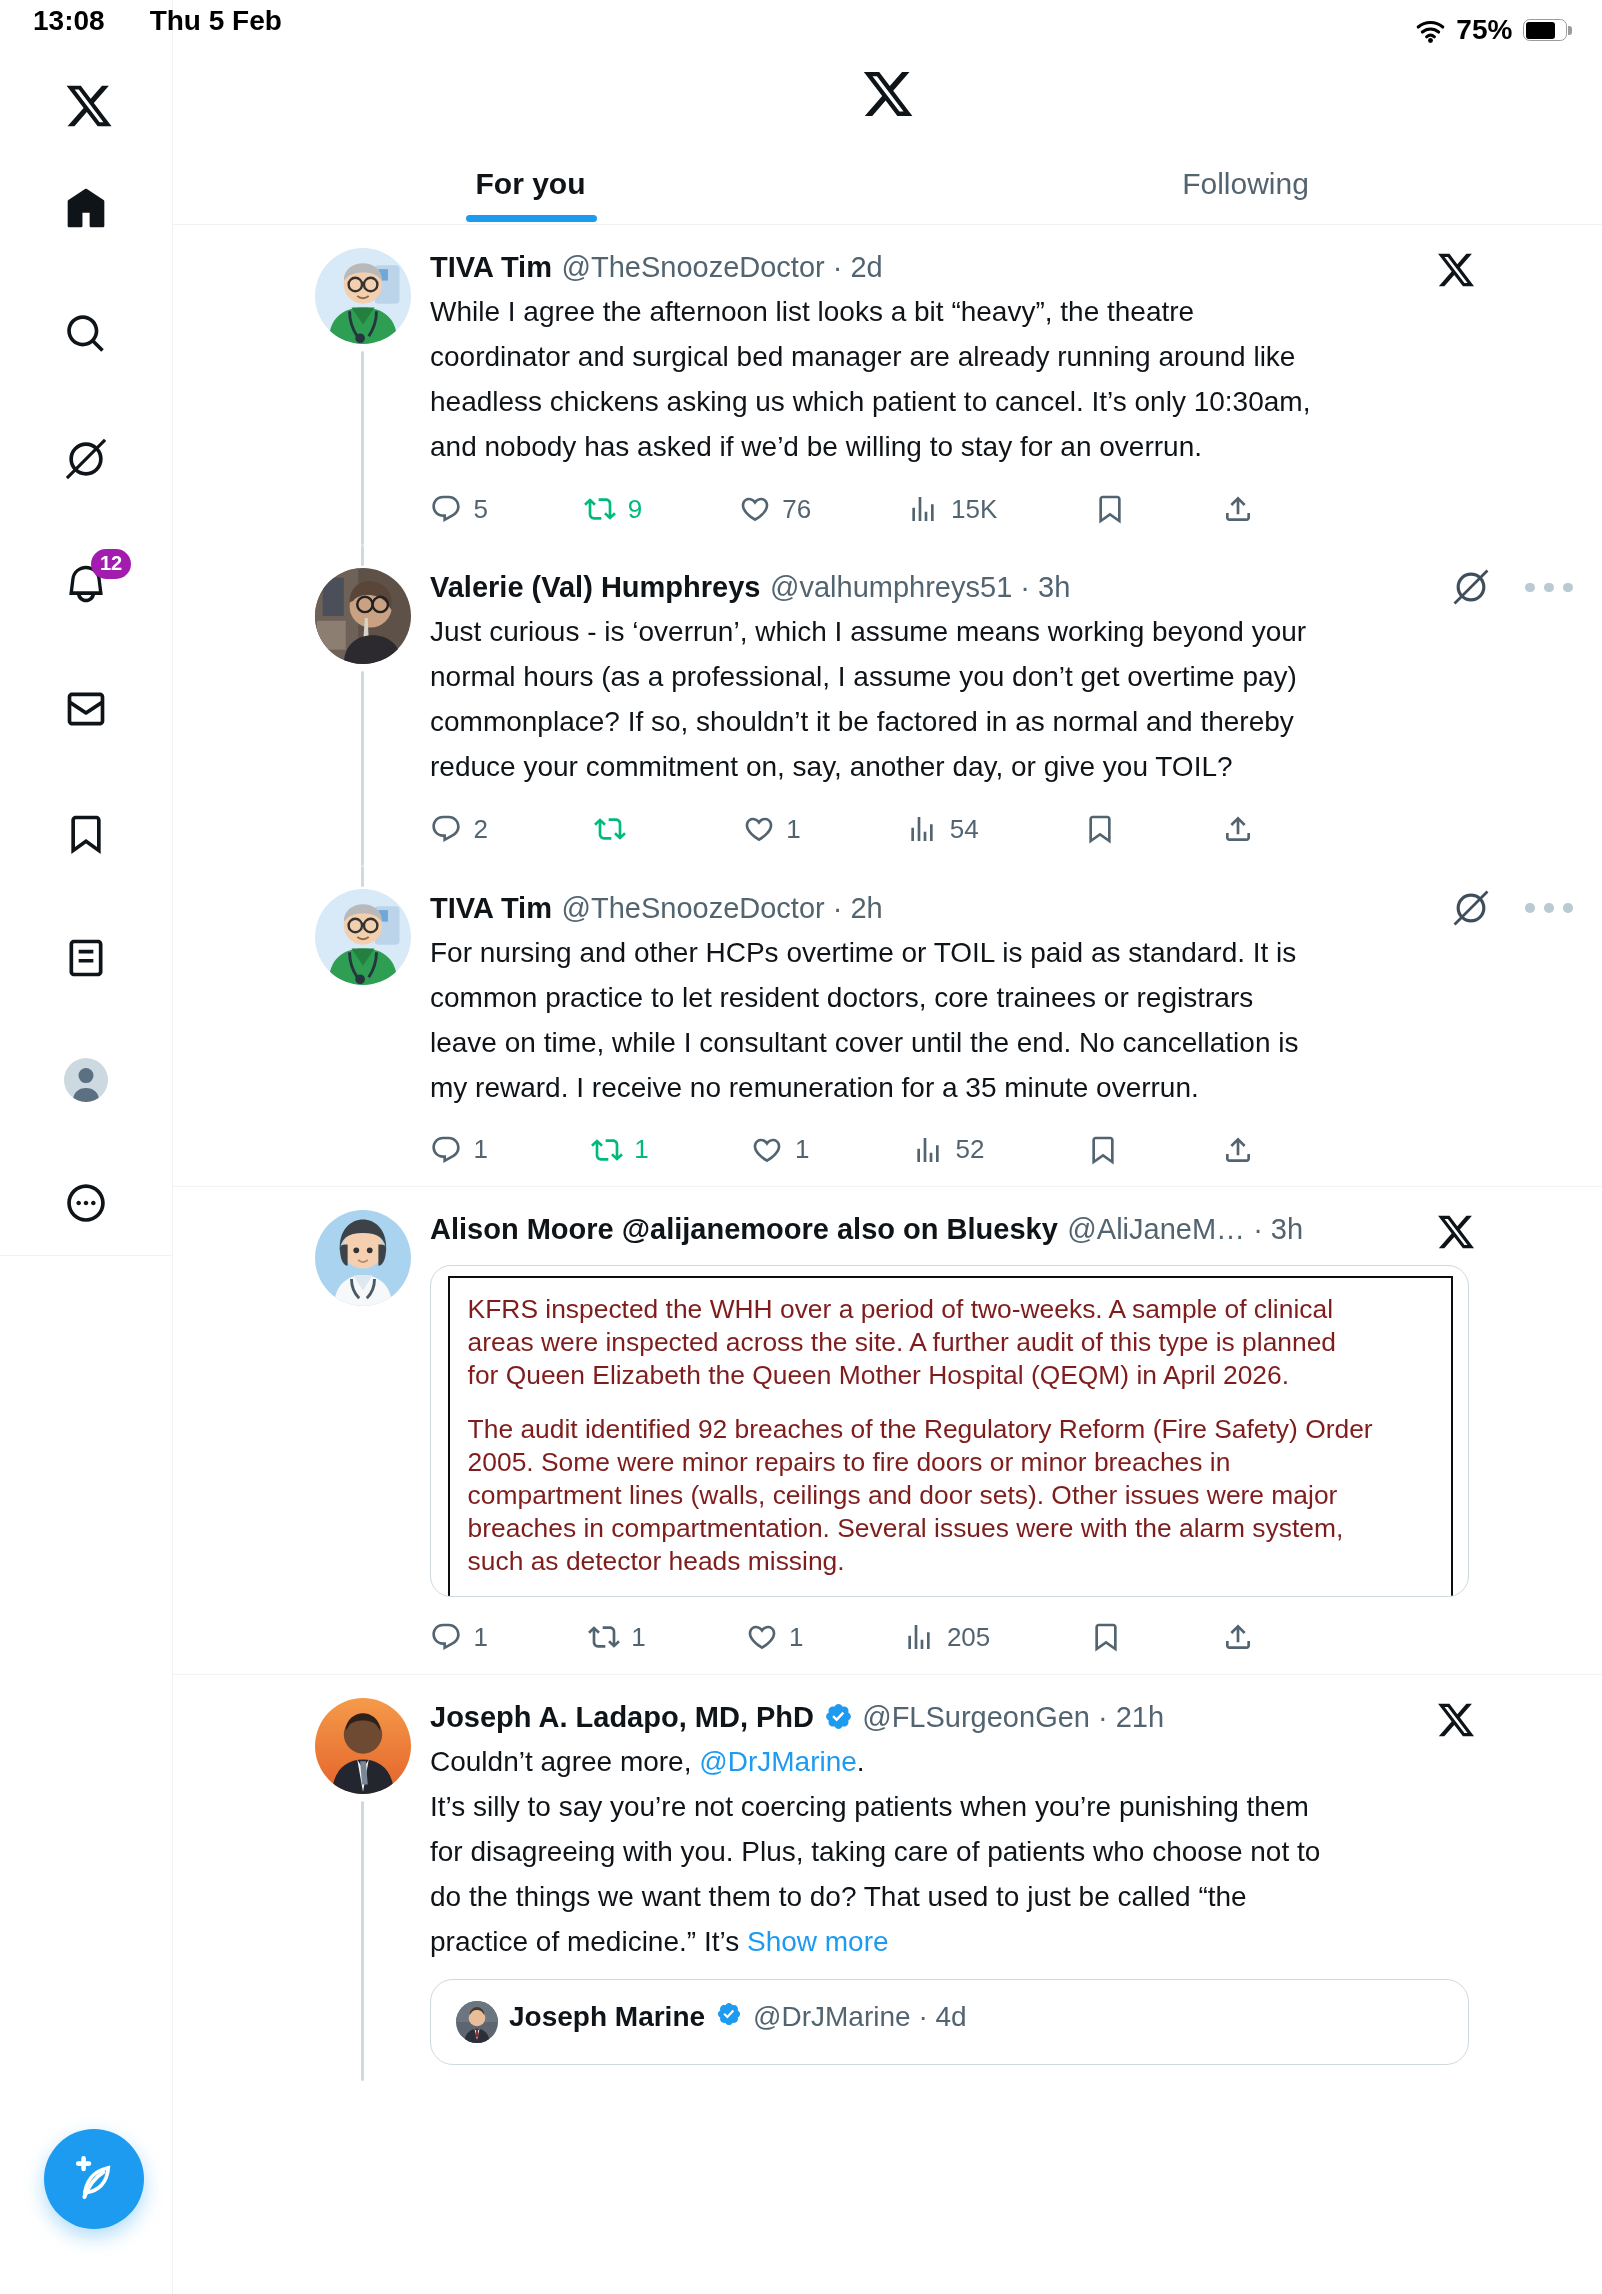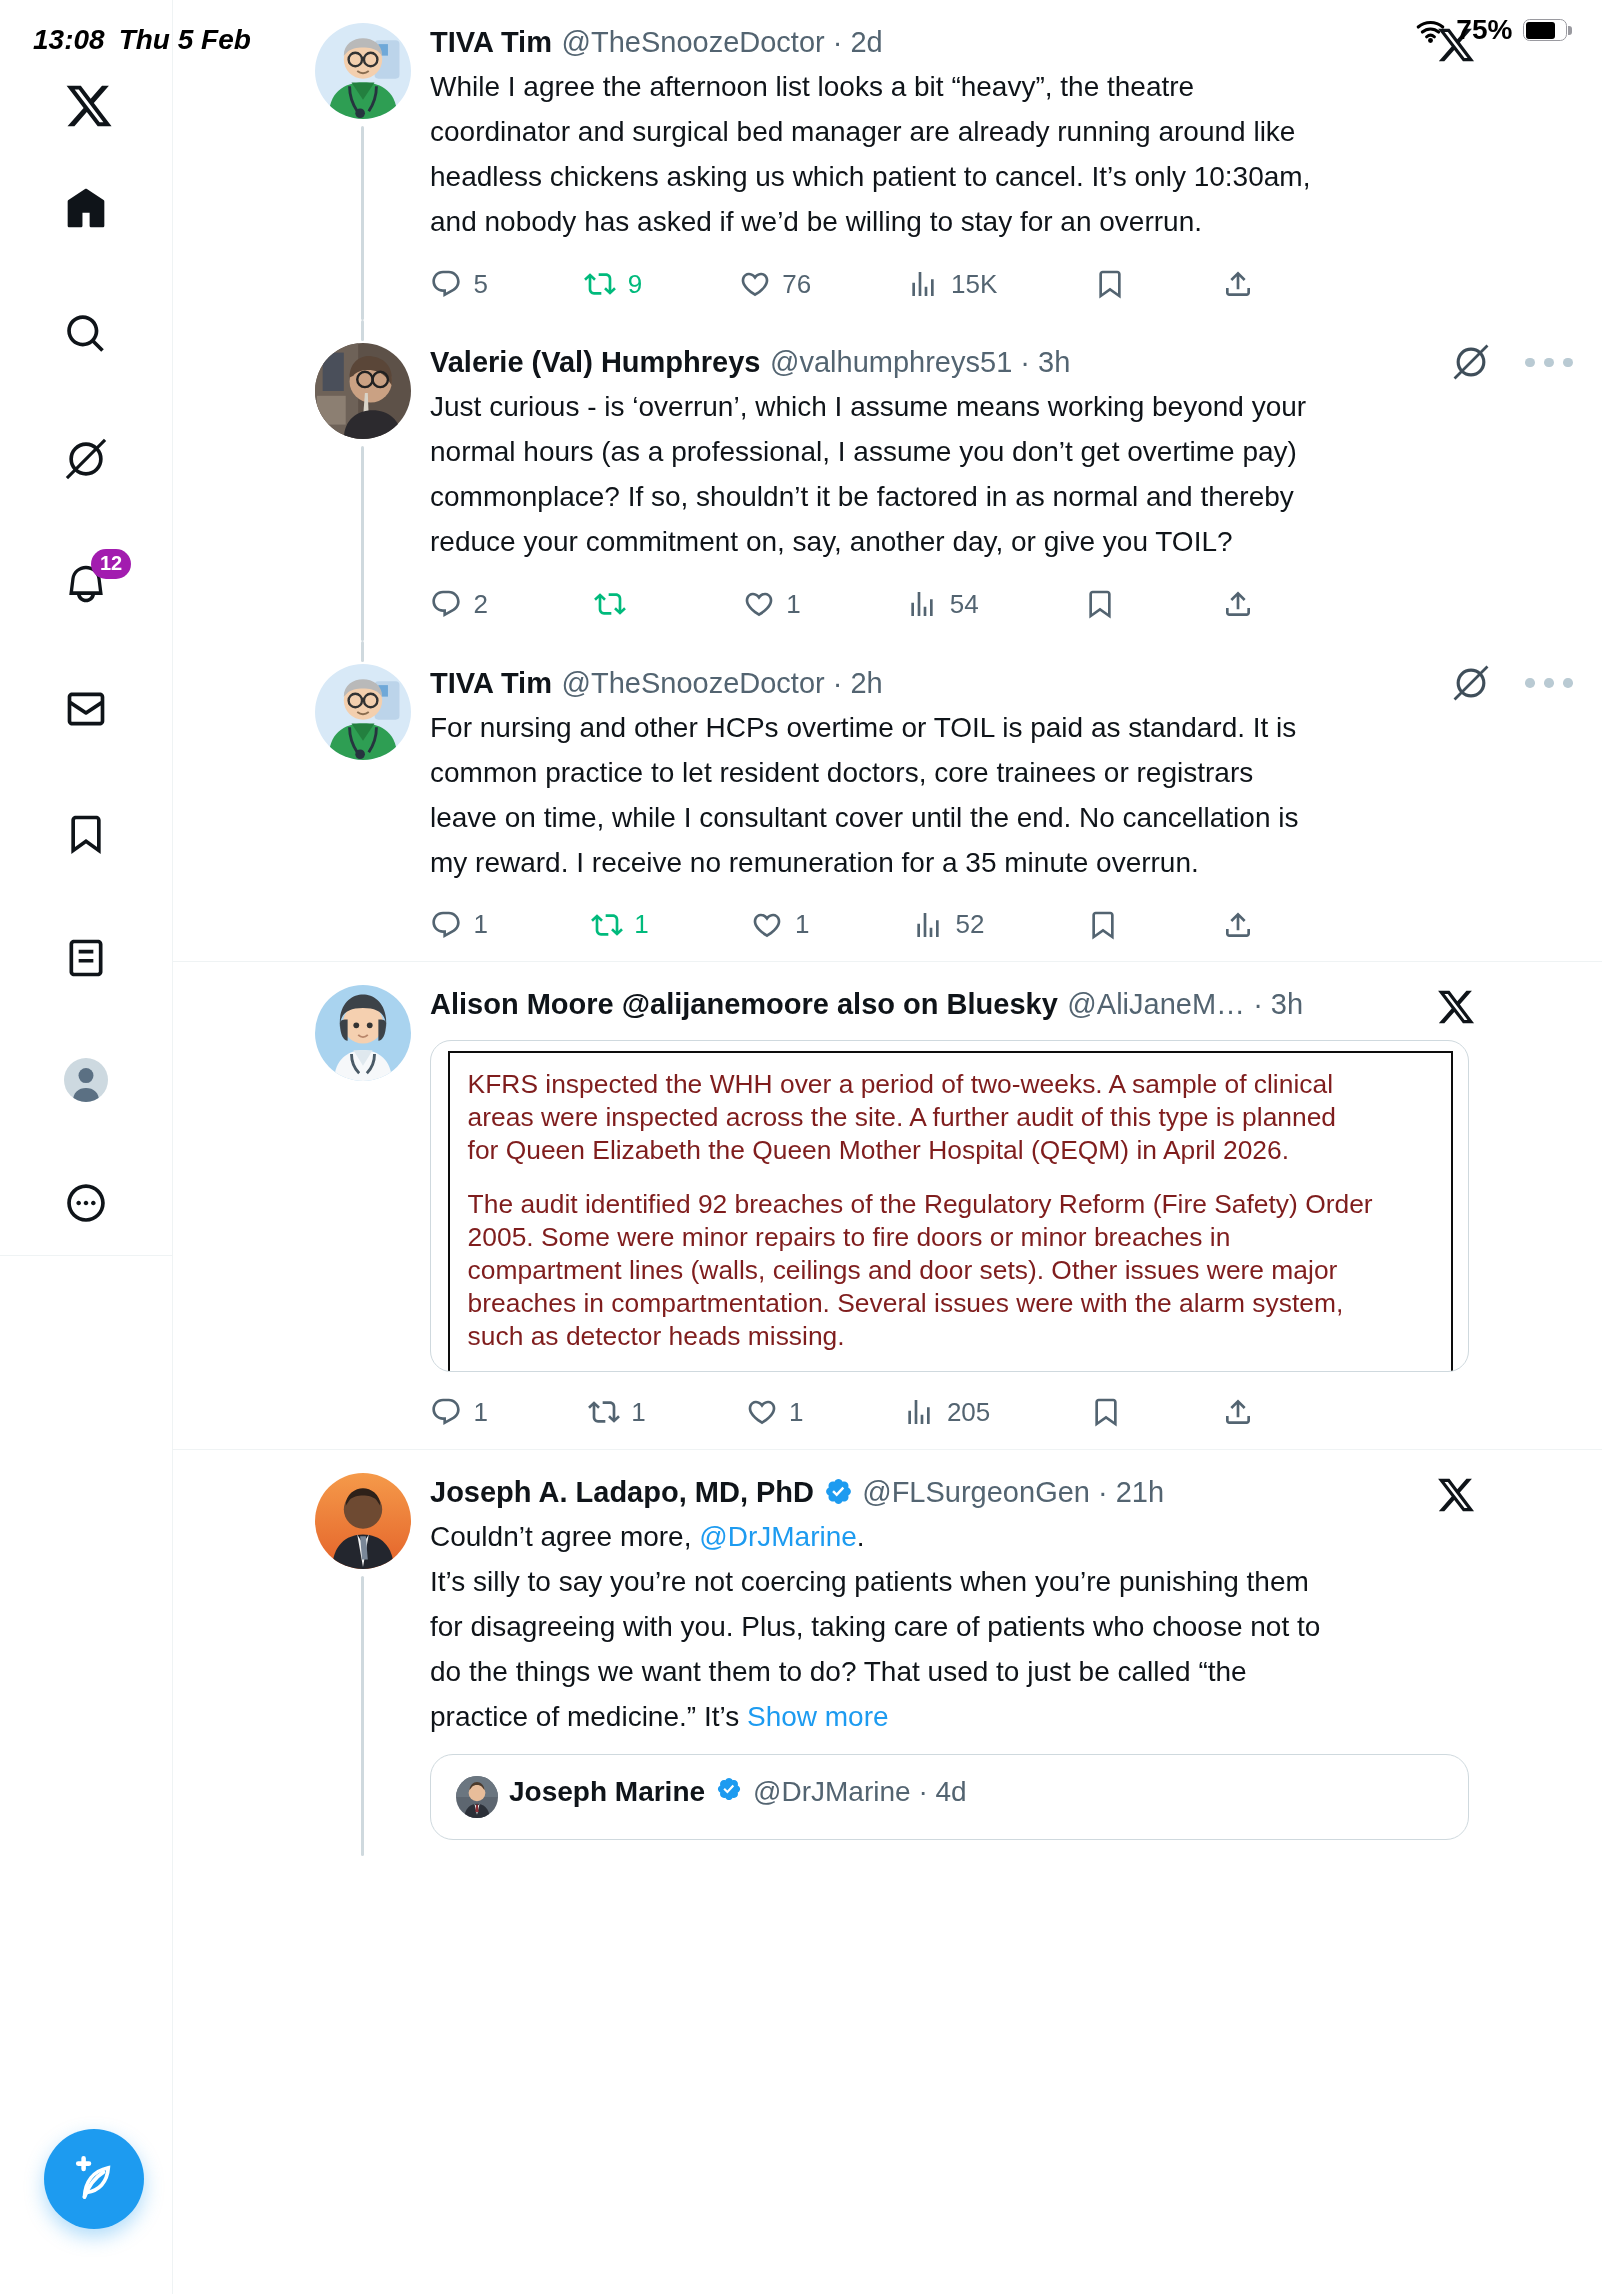--- a/index.html
+++ b/index.html
@@ -6,21 +6,21 @@
   html,body { width:1602px; height:2294px; }
   body {
     font-family:"Liberation Sans","DejaVu Sans",sans-serif;
     background:#ffffff; color:#0f1419; position:relative; overflow:hidden;
     -webkit-font-smoothing:antialiased;
   }
   svg { display:block; }
 
   
   .statusbar { position:absolute; top:0; left:0; right:0; height:60px; z-index:40; }
-  .sb-left { position:absolute; left:33px; top:24px; display:flex; gap:14px; font-size:28px; font-weight:600; color:#000;font-style:italic; }
+  .sb-left { position:absolute; left:33px; top:5px; display:flex; gap:45px; font-size:28px; font-weight:600; color:#000; }
   .sb-right { position:absolute; right:35px; top:14.4px; display:flex; align-items:center; gap:10.6px; }
   .sb-right .pct { font-size:28px; font-weight:600; color:#000; }
   .batt { width:44px; height:22px; border:1.9px solid #9a9aa0; border-radius:6.7px; padding:1.9px; position:relative; }
   .batt-fill { height:100%; width:75%; background:#000; border-radius:2.9px; }
   .batt-nub { position:absolute; right:-5.8px; top:5.8px; width:3.8px; height:8.6px; background:#9a9aa0; border-radius:0 2.9px 2.9px 0; }
 
   
   .rail { position:absolute; left:0; top:0; width:173px; height:100%; border-right:1px solid #eff3f4; background:#fff; z-index:30; }
   .rail-item { position:absolute; left:64px; width:44px; height:44px; color:#0f1419; }
   .rail-item svg { width:44px; height:44px; }
@@ -296,20 +296,30 @@
 </nav>
 
 <button class="fab" style="border:none">
   <svg viewBox="0 0 24 24">
       <use href="#i-feather"></use>
     </svg>
 </button>
 
 <main class="main">
 
+  <header class="feed-header">
+    <svg class="hx" viewBox="0 0 24 24">
+        <use href="#i-x"></use>
+      </svg>
+    <div class="tabs">
+      <div class="tab active">For you</div>
+      <div class="tab inactive">Following</div>
+      <div class="tab-underline"></div>
+    </div>
+  </header>
 
   <article class="tweet">
     <div class="tline down"></div>
     <div class="tw-avatar">
         <svg viewBox="0 0 100 100" width="96" height="96">
           <use href="#av-tiva"></use>
         </svg>
       </div>
     <div class="tw-content">
       <div class="nameline">

